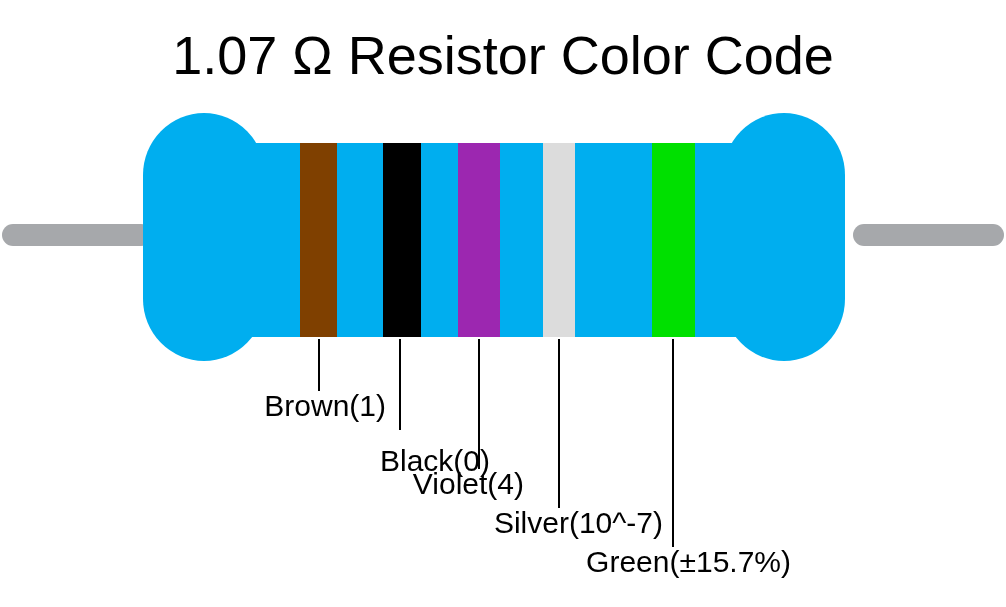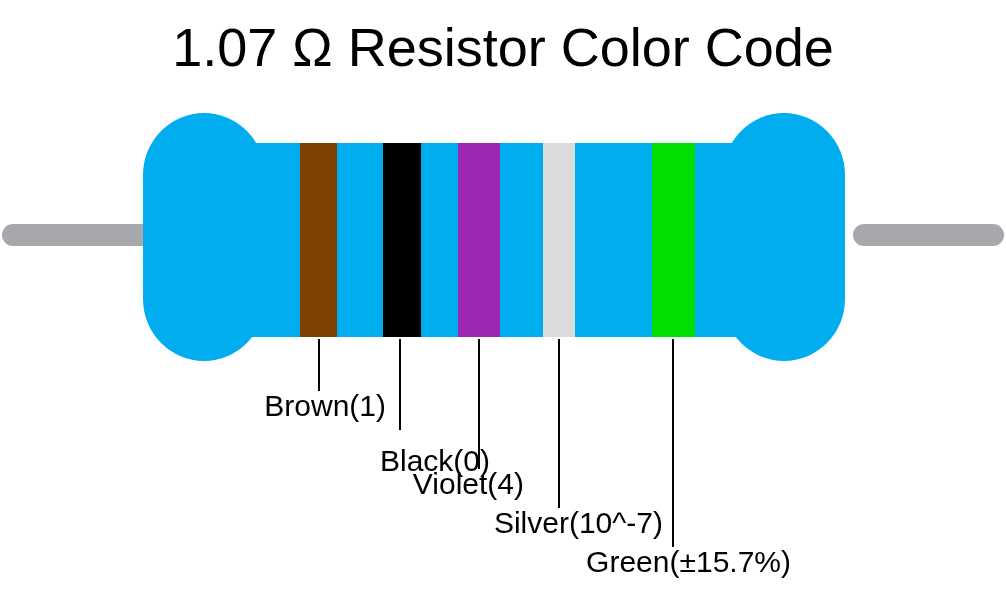--- a/index.html
+++ b/index.html
@@ -15,21 +15,21 @@
     width: 1006px;
     height: 607px;
     background: #ffffff;
     overflow: hidden;
   }
 
   
   #title {
     position: absolute;
     left: 0;
-    top: 16px;
+    top: 24px;
     width: 1006px;
     text-align: center;
     font-size: 54px;
     font-weight: 400;
     color: #000000;
     letter-spacing: 0px;
     white-space: nowrap;
     font-family: "Liberation Sans", sans-serif;
   }
 

